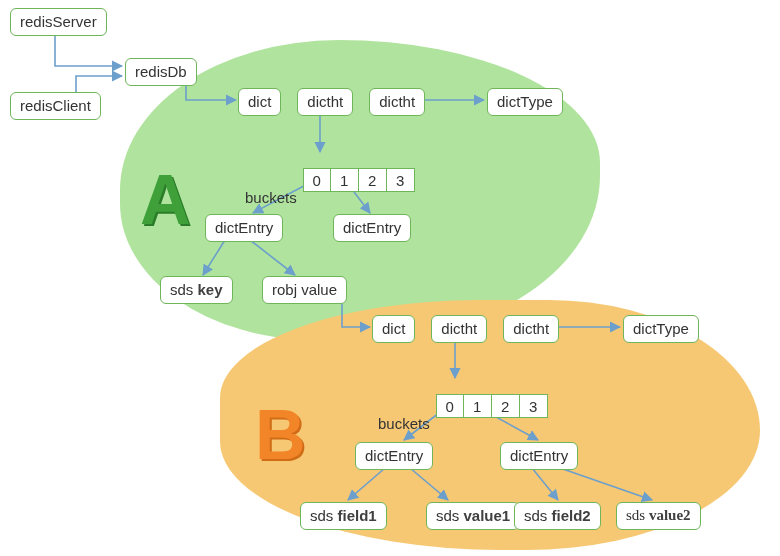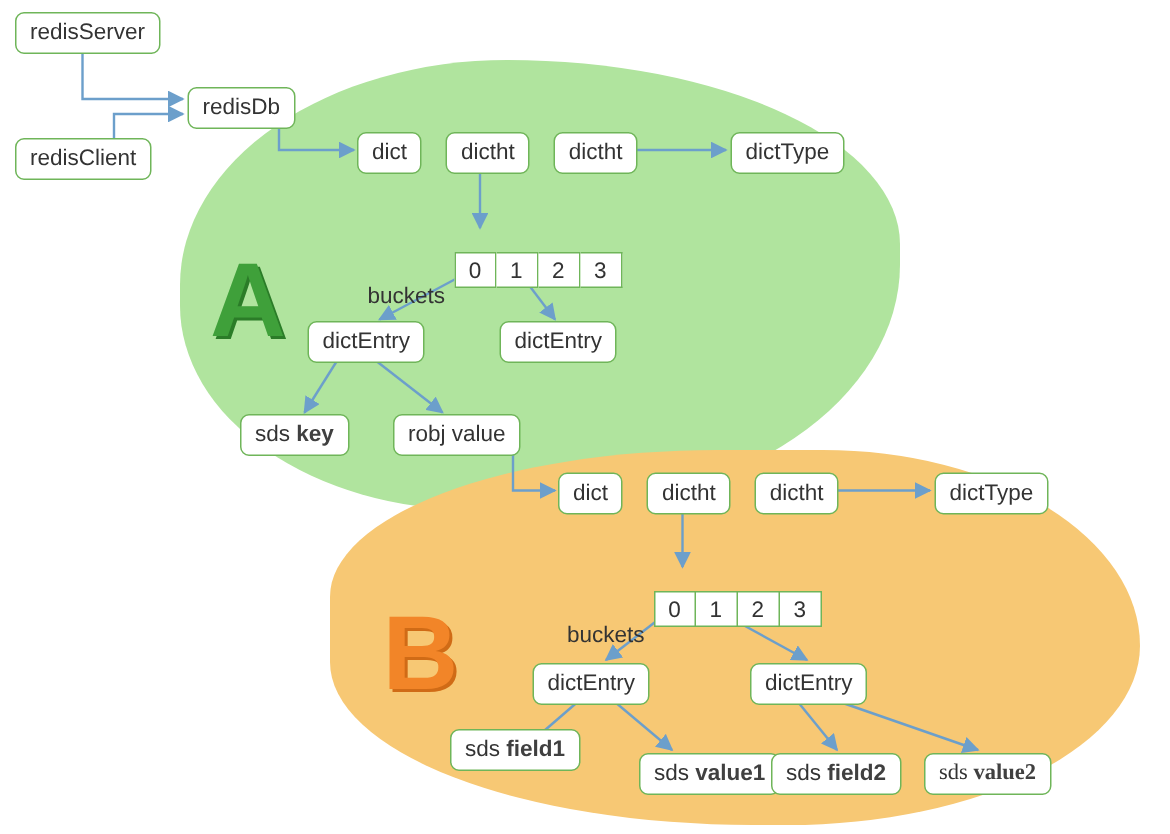--- a/index.html
+++ b/index.html
@@ -187,21 +187,21 @@
   <span class="bucket-label">buckets</span>
   <div class="bucket-cell">0</div>
   <div class="bucket-cell">1</div>
   <div class="bucket-cell">2</div>
   <div class="bucket-cell">3</div>
 </div>
 
 <div class="node" style="left:355px; top:442px;">dictEntry</div>
 <div class="node" style="left:500px; top:442px;">dictEntry</div>
 
-<div class="node" style="left:300px; top:486px;">
+<div class="node" style="left:300px; top:502px;">
   <span>sds </span><span class="red">field1</span>
 </div>
 <div class="node" style="left:426px; top:502px;">
   <span>sds </span><span class="red">value1</span>
 </div>
 <div class="node" style="left:514px; top:502px;">
   <span>sds </span><span class="red">field2</span>
 </div>
 <div class="node" style="left:616px; top:502px;font-family:Liberation Serif, serif;">
   <span>sds </span><span class="red">value2</span>

